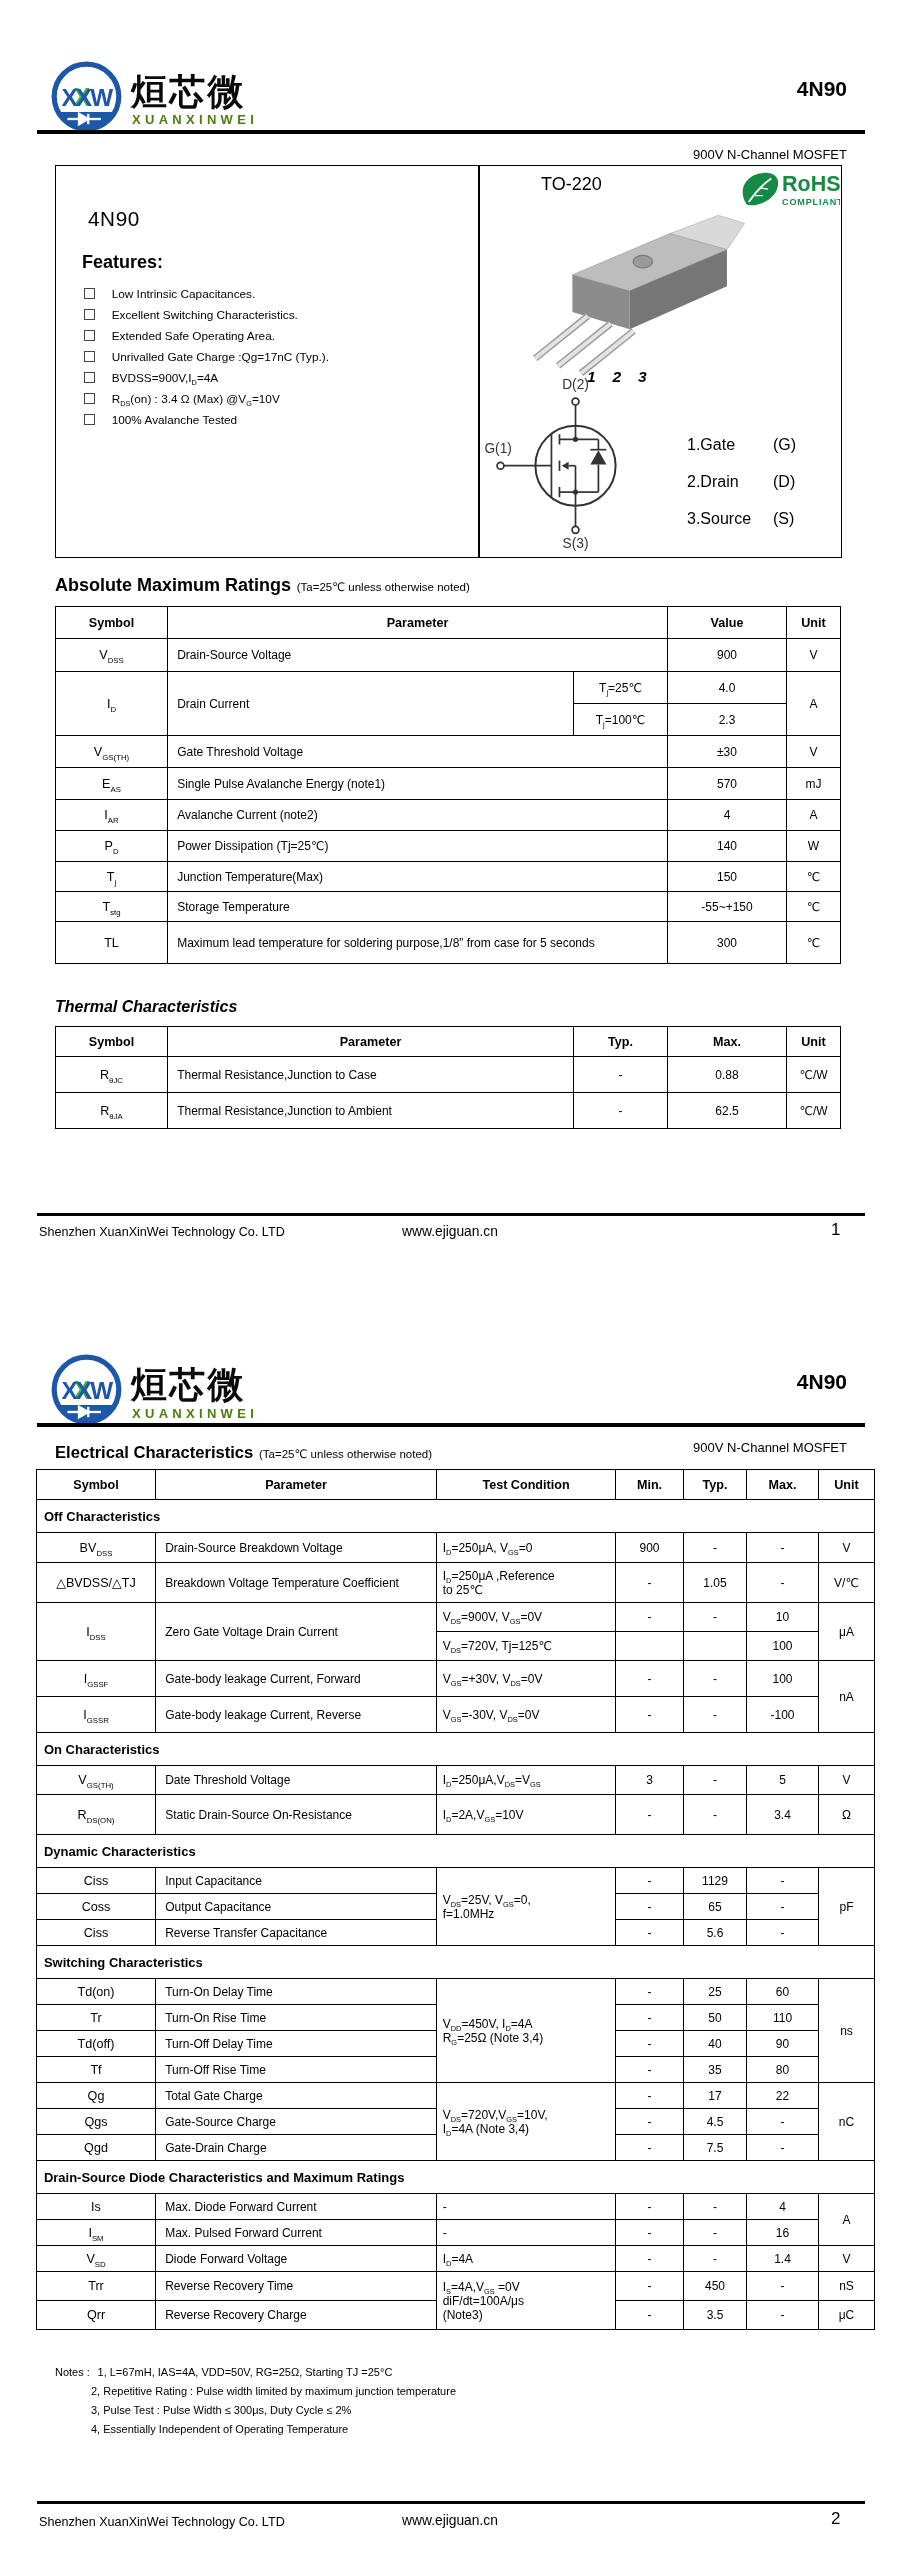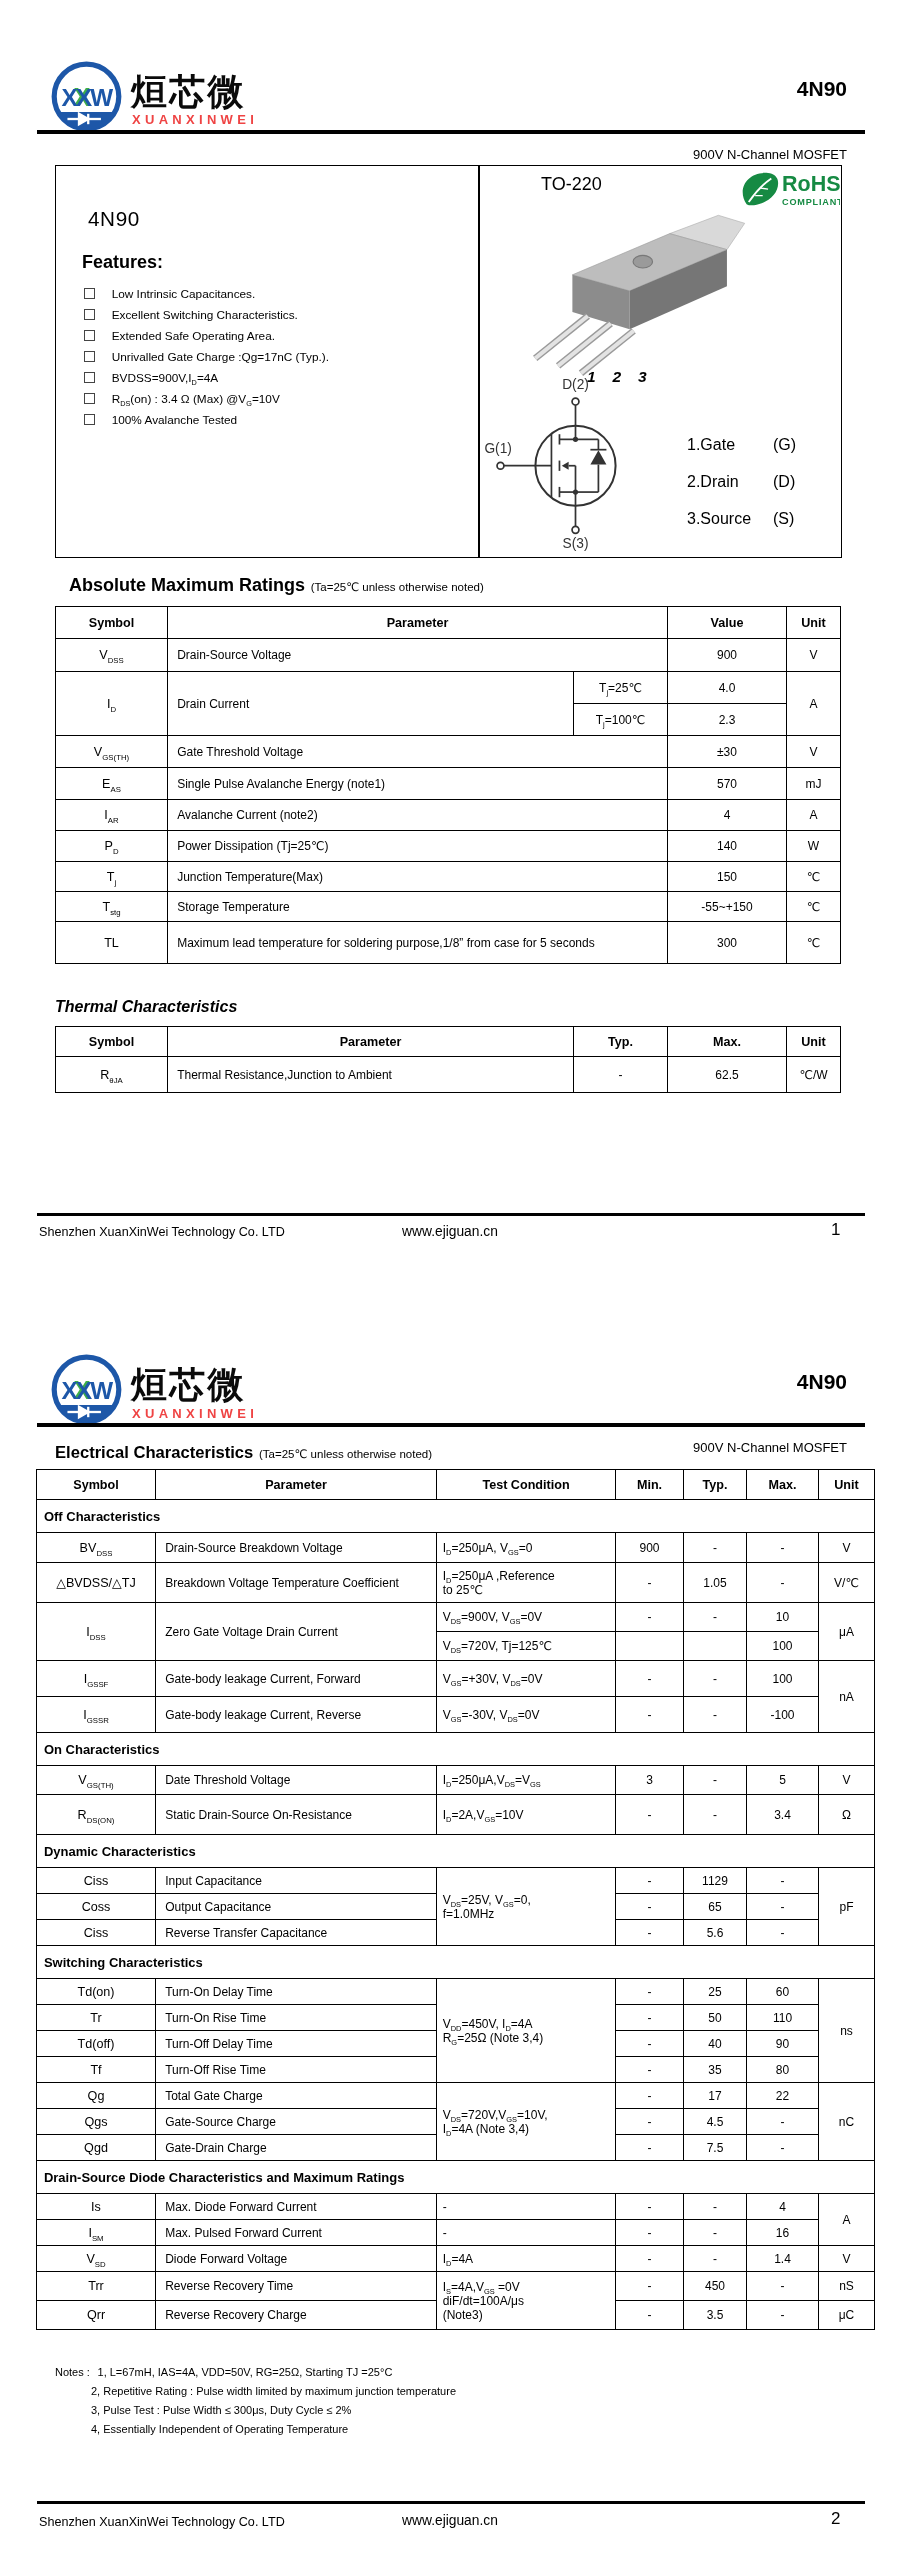--- a/index.html
+++ b/index.html
@@ -2,21 +2,21 @@
 <html style="font-size:9.2px"><head>
 <meta charset="utf-8">
 <style>
   html,body{margin:0;padding:0;background:#e8e8e8;}
   #page{position:relative;width:910px;height:2576px;background:#fff;
         font-family:"Liberation Sans","DejaVu Sans",sans-serif;color:#000;overflow:hidden;}
   .abs{position:absolute;}
   sub{font-size:62%;line-height:0;}
   
   .brand-cn{font-size:36px;font-weight:700;letter-spacing:2.3px;color:#0a0a0a;}
-  .brand-en{font-size:13px;font-weight:600;letter-spacing:4.3px;color:#ef4444;}
+  .brand-en{font-size:13px;font-weight:600;letter-spacing:4.3px;color:#4d7c0f;}
   .part-no{font-size:21px;font-weight:700;text-align:right;}
   .part-sub{font-size:13px;text-align:right;margin-top:39px;}
   .rule{background:#000;height:4px;}
   
   .ovbox{border:1.7px solid #000;}
   .divider{position:absolute;top:0;bottom:0;width:1.7px;background:#000;}
   .pt-title{font-size:20.7px;letter-spacing:0.6px;}
   .feat-title{font-size:18px;font-weight:700;}
   .feat{display:flex;align-items:center;height:21px;font-size:11.8px;}
   .chk{display:inline-block;width:9.2px;height:9.2px;border:1.1px solid #444;margin-right:17px;flex:0 0 auto;}
@@ -177,21 +177,21 @@
           <span class="legend-name">2.Drain</span>
           <span>(D)</span>
         </div>
       <div class="legend-line">
           <span class="legend-name">3.Source</span>
           <span>(S)</span>
         </div>
     </div>
   </div>
 
-  <div class="abs" style="left:69px;top:575px;">
+  <div class="abs" style="left:55px;top:575px;">
     <span class="h-big">Absolute Maximum Ratings</span><span class="h-note">(Ta=25℃ unless otherwise noted)</span>
   </div>
 
   <table class="abs" style="left:55px;top:606px;width:785px;">
     <colgroup>
         <col style="width:112px">
         <col style="width:406px">
         <col style="width:94px">
         <col style="width:119px">
         <col style="width:54px">
@@ -274,20 +274,27 @@
         <col style="width:119px">
         <col style="width:54px">
       </colgroup>
     <tbody>
         <tr style="height:30px">
       <th>Symbol</th>
       <th>Parameter</th>
       <th>Typ.</th>
       <th>Max.</th>
       <th>Unit</th>
+    </tr>
+    <tr style="height:36px">
+      <td class="sym">R<sub>θJC</sub></td>
+      <td class="l">Thermal Resistance,Junction to Case</td>
+      <td>-</td>
+      <td>0.88</td>
+      <td>℃/W</td>
     </tr>
     <tr style="height:36px">
       <td class="sym">R<sub>θJA</sub></td>
       <td class="l">Thermal Resistance,Junction to Ambient</td>
       <td>-</td>
       <td>62.5</td>
       <td>℃/W</td>
     </tr>
   </tbody>
     </table>

